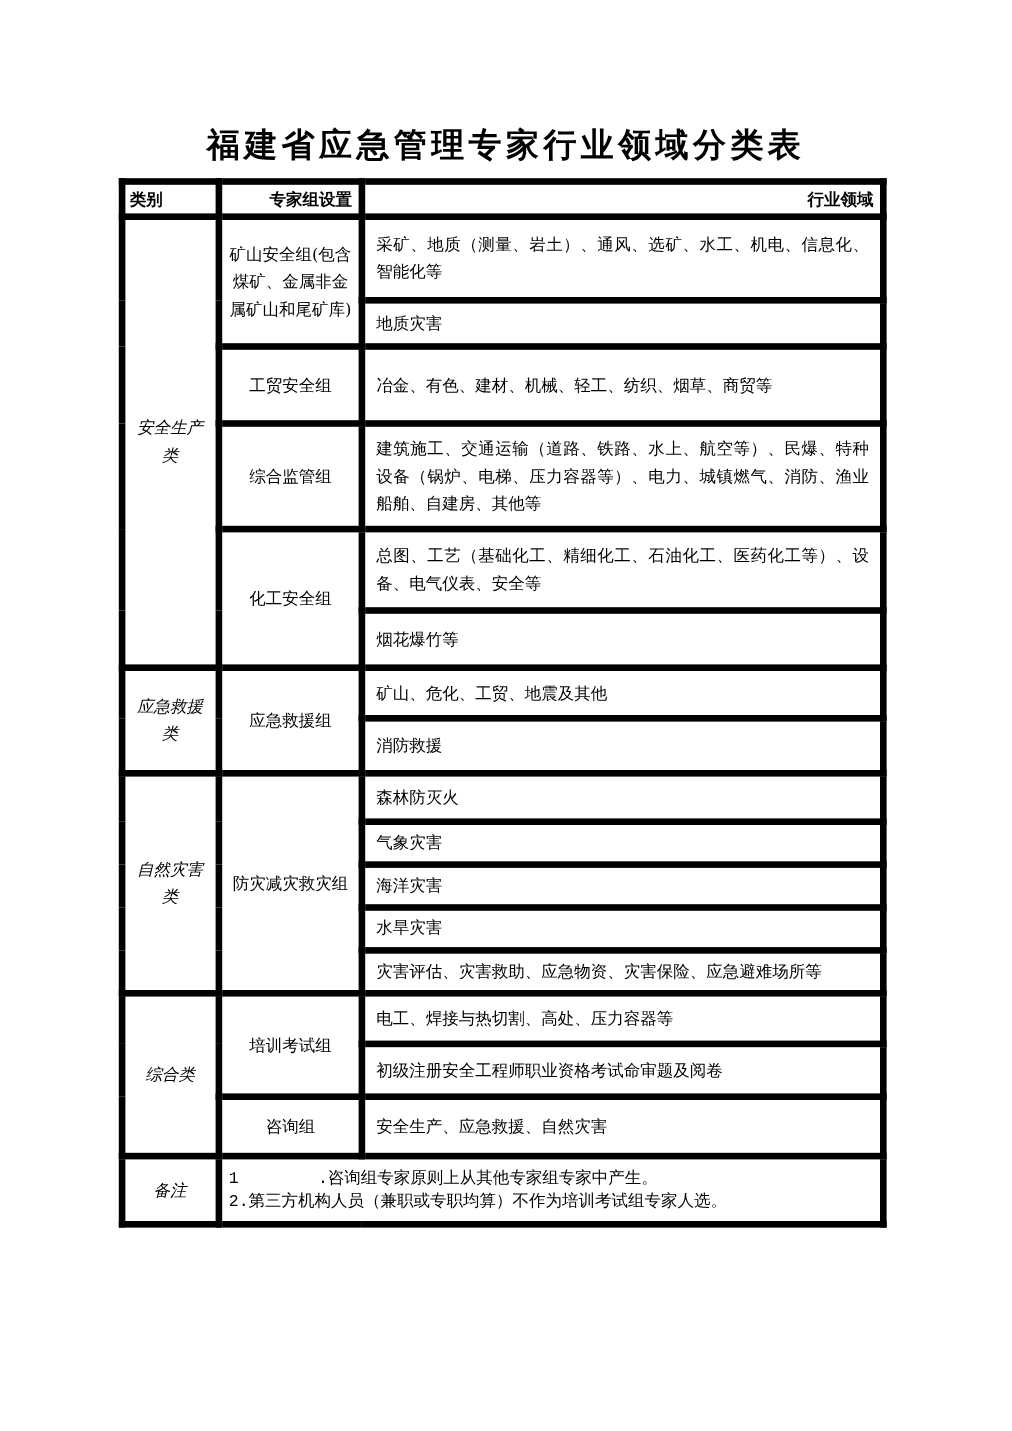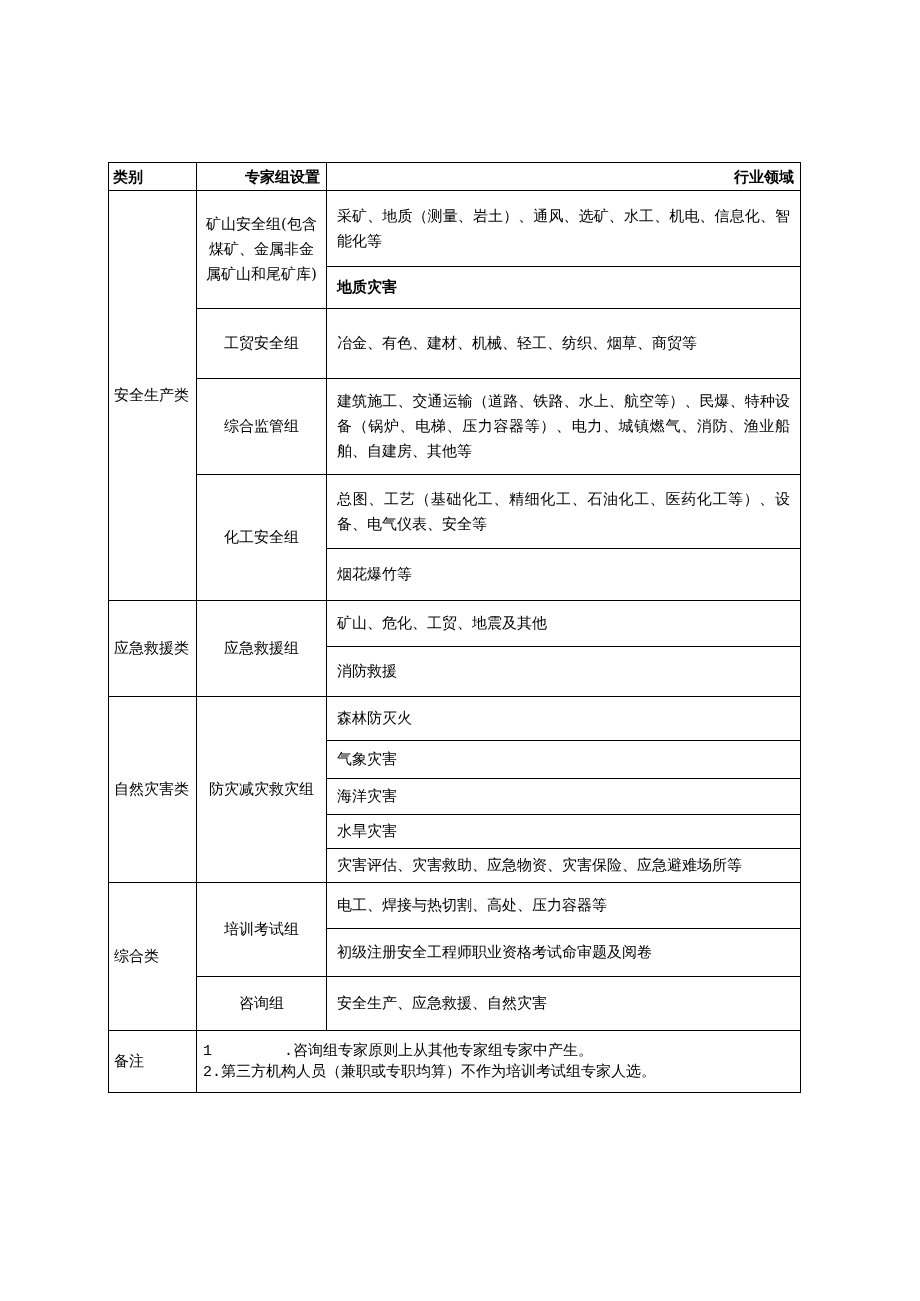--- a/index.html
+++ b/index.html
@@ -31,38 +31,38 @@
     left: 108px; top: 162px;
     width: 692px;
     border-collapse: collapse;
     table-layout: fixed;
     font-size: 15px;
   }
   col.c1 { width: 88px; }
   col.c2 { width: 130px; }
   col.c3 { width: 474px; }
   td {
-    border: 1px solid #000000;
+    border: 6px solid #000000;
     vertical-align: middle;
     padding: 3px 6px;
     line-height: 25px;
     overflow: hidden;
   }
   td.th { font-weight: bold; line-height: 20px; }
   td.th-cat { text-align: left; padding-left: 4px; }
   td.th-grp, td.th-fld { text-align: right; }
-  td.cat { text-align: left; padding-left: 5px; }
+  td.cat { text-align: center; padding-left: 5px; font-style: italic; }
   td.grp { text-align: center; }
   td.grp-wrap { text-align: center; padding: 4px 6px; line-height: 25px; }
   td.fld { text-align: justify; padding: 4px 10px; }
   td.remarks { padding: 4px 6px; line-height: 21px; font-family: Liberation Mono, monospace; }
   td.remarks .rline { white-space: pre-wrap; }
   tr.hdr { height: 28px; }
   tr.r1 { height: 76px; }
-  tr.r2 { height: 42px; font-weight: bold; }
+  tr.r2 { height: 42px; }
   tr.r3 { height: 70px; }
   tr.r4 { height: 96px; }
   tr.r5 { height: 74px; }
   tr.r6 { height: 52px; }
   tr.r7 { height: 46px; }
   tr.r8 { height: 50px; }
   tr.r9 { height: 44px; }
   tr.r10 { height: 38px; }
   tr.r11 { height: 36px; }
   tr.r12 { height: 34px; font-family: Liberation Serif, serif; }
@@ -70,20 +70,21 @@
   tr.r14 { height: 46px; }
   tr.r15 { height: 48px; margin-top: 32px; }
   tr.r16 { height: 54px; }
   tr.r17 { height: 62px; }
 </style>
 </head>
 <body>
 
 <div class="page">
 
+  <h1 class="title">福建省应急管理专家行业领域分类表</h1>
 
   <table class="main">
     <colgroup>
       <col class="c1">
         <col class="c2">
         <col class="c3">
     </colgroup>
     <tbody>
       <tr class="hdr">
         <td class="th th-cat">类别</td>

